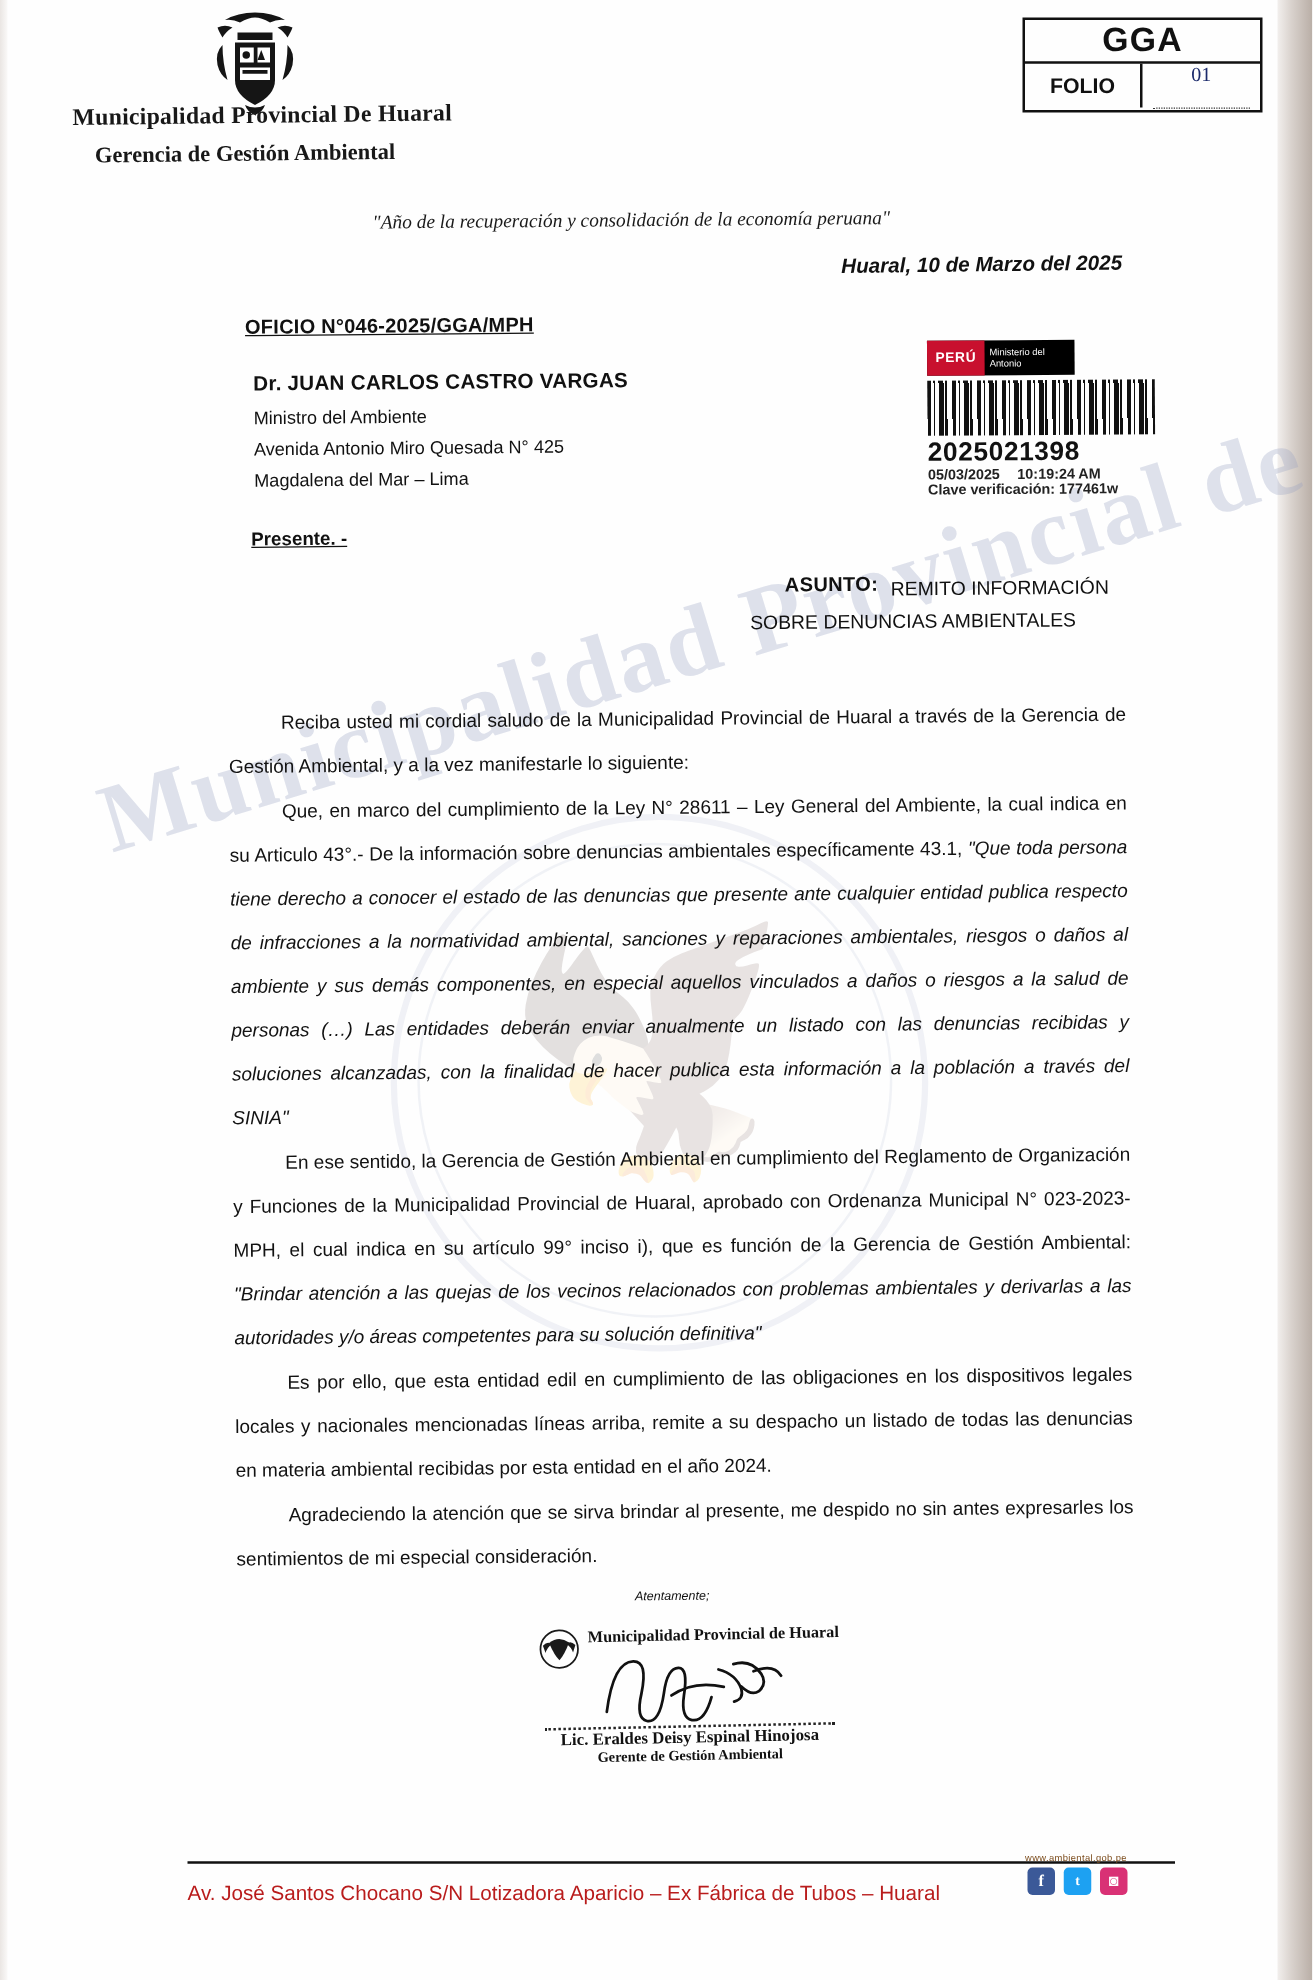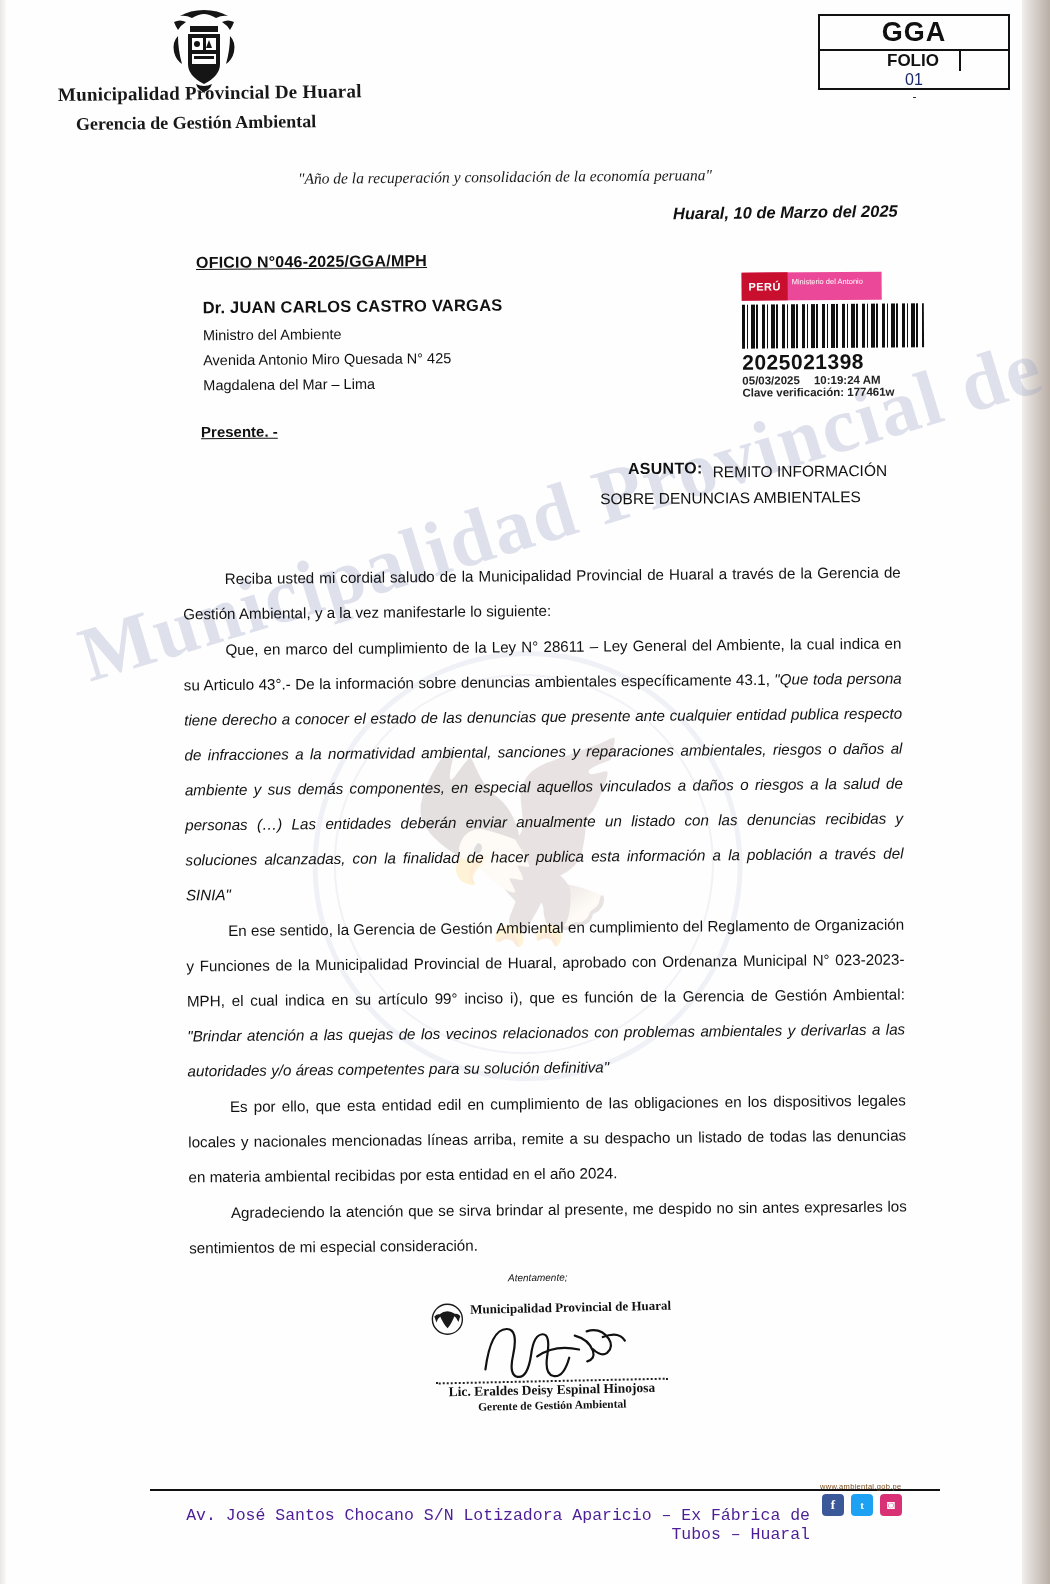--- a/index.html
+++ b/index.html
@@ -86,34 +86,33 @@
     align-items: center;
     justify-content: center;
     font-weight: bold;
     font-size: 27px;
     letter-spacing: 1px;
   }
   .gga-box .row2 {
     height: 35px;
     display: flex;
     align-items: center;
-    flex-direction: column;
   }
   .gga-box .folio-label {
     width: 92px;
     border-right: 2px solid #111;
     height: 100%;
     display: flex; align-items: center; justify-content: center;
     font-weight: bold; font-size: 17px;
   }
   .gga-box .folio-value {
     flex: 1;
     height: 100%;
     display: flex; align-items: center; justify-content: center;
-    font-family: Liberation Sans, sans-serif;
+    font-family: Liberation Serif, serif;
     font-size: 16px;
     color: #1b2a6b;
     padding-bottom: 16px;
     position: relative;
   }
   .gga-box .folio-value::after {
     content: "";
     position: absolute;
     left: 8px; right: 8px; bottom: 7px;
     border-bottom: 1px dotted #333;
@@ -178,23 +177,23 @@
 
   
   .barcode-stamp {
     position: absolute;
     left: 742px; top: 272px;
     width: 182px;
     transform: rotate(-0.4deg);
   }
   .bc-head {
     display: flex;
-    width: 140px;
+    width: 118px;
     height: 28px;
-    background: #ec4899;
+    background: #000000;
   }
   .bc-peru {
     width: 46px;
     background: #c8102e;
     color: #fff;
     font-size: 11px;
     font-weight: bold;
     display: flex; align-items: center; justify-content: center;
     letter-spacing: .5px;
   }
@@ -377,24 +376,24 @@
   .footer-rule {
     position: absolute;
     left: 150px; top: 1489px;
     width: 790px;
     border-bottom: 2px solid #111;
   }
   .footer-text {
     position: absolute;
     left: 150px; top: 1506px;
     width: 660px;
-    text-align: right;
-    font-family: Liberation Mono, monospace;
+    text-align: left;
+    font-family: Liberation Sans, sans-serif;
     font-size: 16.5px;
-    color: #4c1d95;
+    color: #b91c1c;
   }
   .footer-web {
     position: absolute;
     left: 820px; top: 1482px;
     font-size: 7.5px;
     color: #7a4a1a;
     letter-spacing: .3px;
   }
   .social {
     position: absolute;

